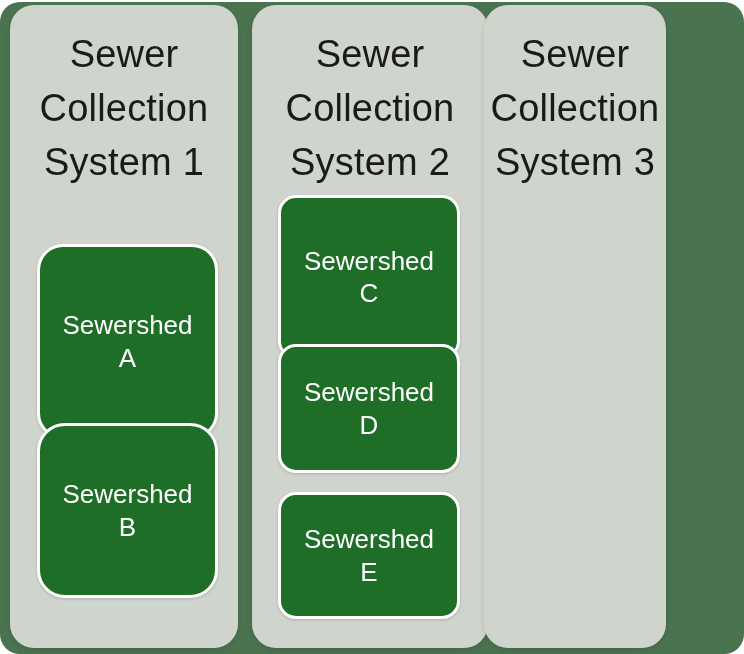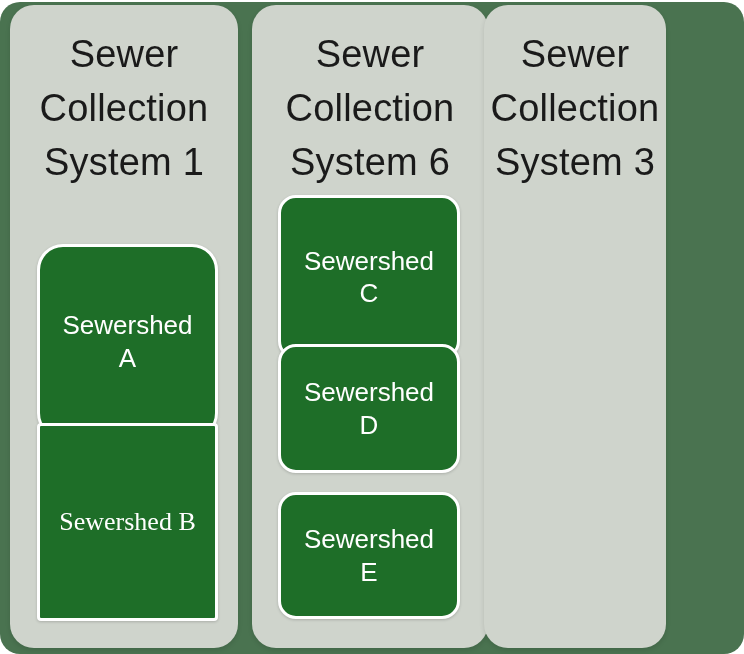--- a/index.html
+++ b/index.html
@@ -61,21 +61,21 @@
     display: block;
     max-width: 140px;
     text-align: center;
     color: #ffffff;
     font-size: 26px;
     line-height: 1.25;
     font-weight: 400;
   }
   
   .box-a { left: 27px; top: 193px; width: 181px; height: 195px; border-radius: 26px; margin-top: 46px; }
-  .box-b { left: 27px; top: 418px; width: 181px; height: 198px; border-radius: 4px; font-family: Liberation Serif, serif; }
+  .box-b { left: 27px; top: 418px; width: 181px; height: 175px; border-radius: 28px; }
   
   .box-c { left: 26px; top: 190px; width: 182px; height: 164px; border-radius: 18px; }
   .box-d { left: 26px; top: 339px; width: 182px; height: 129px; border-radius: 18px; }
   .box-e { left: 26px; top: 487px; width: 182px; height: 127px; border-radius: 18px; }
 </style>
 </head>
 <body>
 
 <div class="canvas">
 
@@ -85,21 +85,21 @@
     <div class="col-title">Sewer Collection System 1</div>
     <div class="shed-box box-a">
       <span class="shed-label">Sewershed A</span>
     </div>
     <div class="shed-box box-b">
       <span class="shed-label">Sewershed B</span>
     </div>
   </div>
 
   <div class="column col-2">
-    <div class="col-title">Sewer Collection System 6</div>
+    <div class="col-title">Sewer Collection System 2</div>
     <div class="shed-box box-c">
       <span class="shed-label">Sewershed C</span>
     </div>
     <div class="shed-box box-d">
       <span class="shed-label">Sewershed D</span>
     </div>
     <div class="shed-box box-e">
       <span class="shed-label">Sewershed E</span>
     </div>
   </div>

